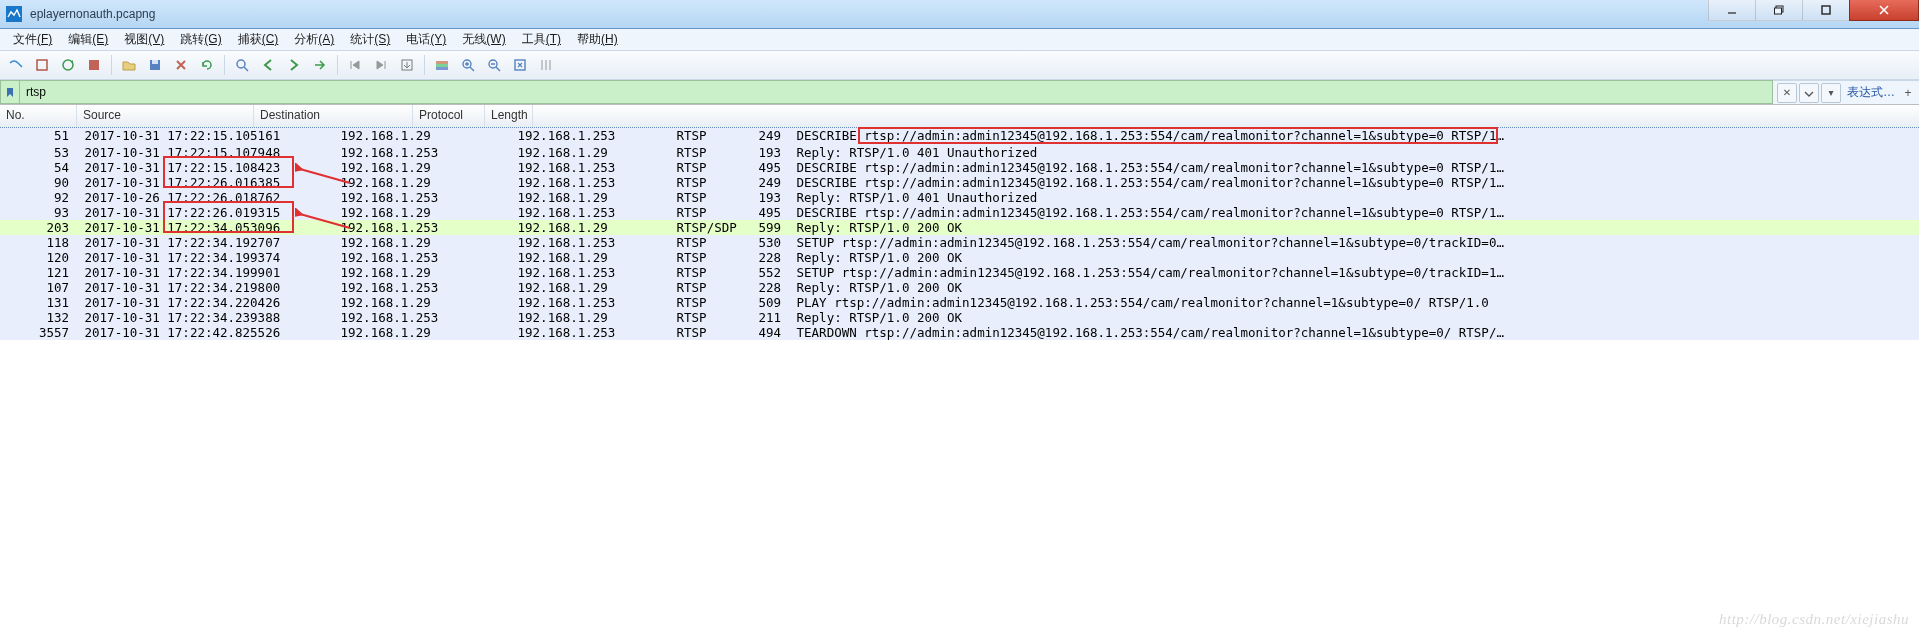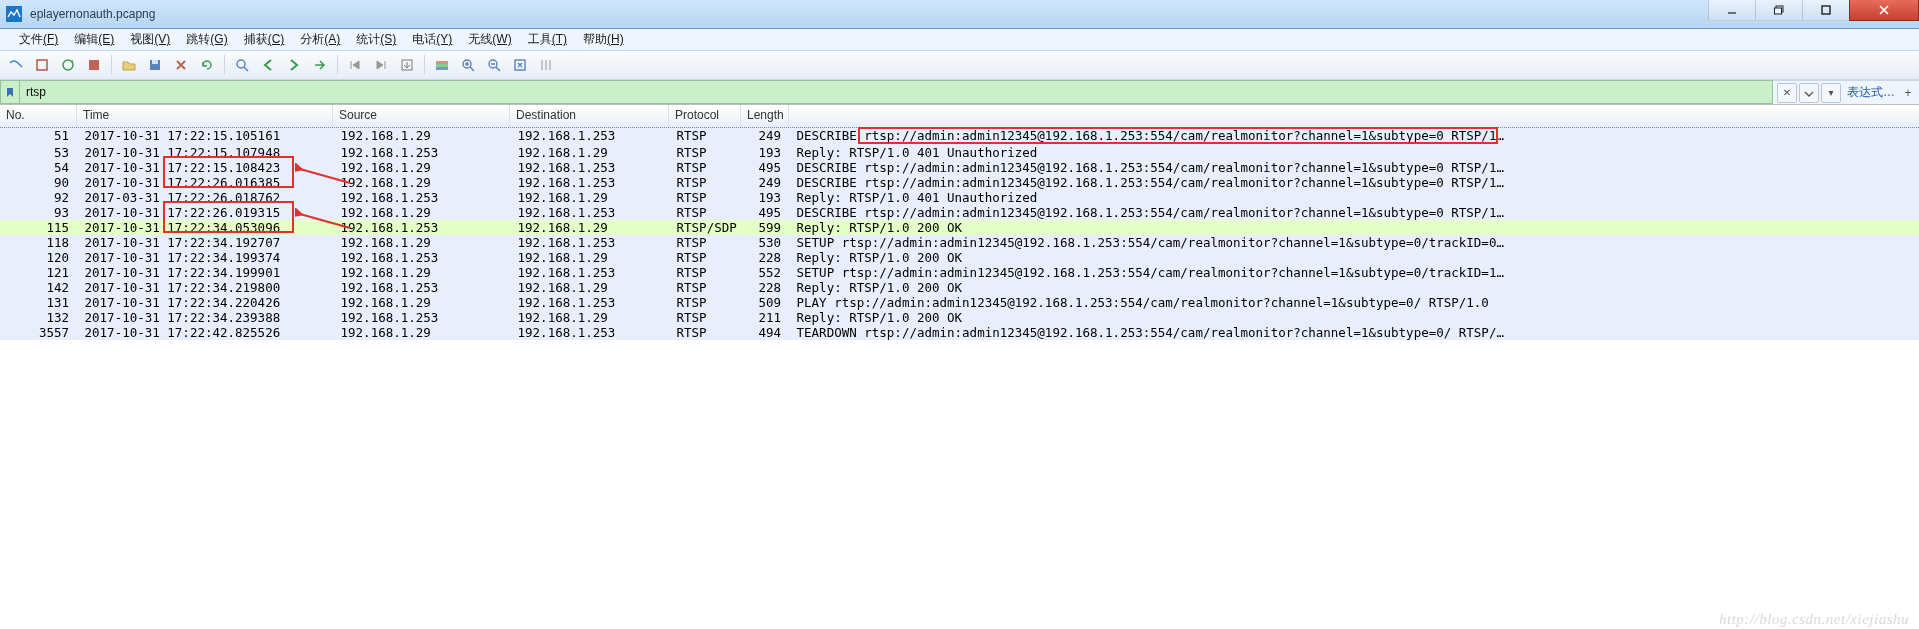--- a/index.html
+++ b/index.html
@@ -13,21 +13,21 @@
   .titlebar .title{flex:1;color:#2c3e50;padding-left:2px;white-space:nowrap;}
   .winbtns{display:flex;height:100%;align-items:flex-start;}
   .winbtn{width:46px;height:20px;display:flex;align-items:center;justify-content:center;
     border:1px solid rgba(0,0,0,.15);border-top:none;margin-left:-1px;
     background:linear-gradient(#e9f1fa,#cde1f5);color:#222;position:relative;}
   .winbtn svg{display:block;}
   .winbtn.close{background:linear-gradient(#e76b5b,#c8412e);color:#fff;border-color:#8a2c1e;width:68px;}
   .winbtn.close svg path{stroke:#fff;}
   
   .menubar{height:21px;background:#eef5fd;border-bottom:1px solid #c9d7e6;display:flex;align-items:center;
-    padding:0 11px;gap:0;}
+    padding:0 5px;gap:0;}
   .menubar .menuitem{padding:2px 8px;color:#1b1b1b;cursor:default;white-space:nowrap;}
   .menubar .menuitem u{text-decoration:underline;}
   
   .toolbar{height:28px;background:linear-gradient(#fafcfe,#e7eef6);border-bottom:1px solid #c9d7e6;
     display:flex;align-items:center;padding:0 4px;gap:2px;}
   .tb-btn{width:22px;height:22px;border:1px solid transparent;border-radius:3px;display:flex;
     align-items:center;justify-content:center;opacity:.85;}
   .tb-btn svg{display:block;}
   .tb-sep{width:1px;height:20px;background:#c9d7e6;margin:0 3px;}
   
@@ -258,38 +258,37 @@
     </div>
     <div class="fr-btn">▾</div>
     <span class="expr-label">表达式…</span>
     <span class="plus">+</span>
   </div>
 </div>
 
 <div class="plist">
   <div class="plist-header">
     <div class="col c-no">No.</div>
-    <div class="col c-time">Time</div>
     <div class="col c-src">Source</div>
     <div class="col c-dst">Destination</div>
     <div class="col c-prot">Protocol</div>
     <div class="col c-len">Length</div>
   </div>
   <div class="rows" id="rows">
       <div class="row sel plain"><span class="cell c-no num">51</span><span class="cell c-time"> 2017-10-31 17:22:15.105161</span><span class="cell c-src"> 192.168.1.29</span><span class="cell c-dst"> 192.168.1.253</span><span class="cell c-prot"> RTSP</span><span class="cell c-len num">249</span><span class="cell c-info"> DESCRIBE rtsp://admin:admin12345@192.168.1.253:554/cam/realmonitor?channel=1&amp;subtype=0 RTSP/1…</span></div>
       <div class="row plain"><span class="cell c-no num">53</span><span class="cell c-time"> 2017-10-31 17:22:15.107948</span><span class="cell c-src"> 192.168.1.253</span><span class="cell c-dst"> 192.168.1.29</span><span class="cell c-prot"> RTSP</span><span class="cell c-len num">193</span><span class="cell c-info"> Reply: RTSP/1.0 401 Unauthorized</span></div>
       <div class="row plain"><span class="cell c-no num">54</span><span class="cell c-time"> 2017-10-31 17:22:15.108423</span><span class="cell c-src"> 192.168.1.29</span><span class="cell c-dst"> 192.168.1.253</span><span class="cell c-prot"> RTSP</span><span class="cell c-len num">495</span><span class="cell c-info"> DESCRIBE rtsp://admin:admin12345@192.168.1.253:554/cam/realmonitor?channel=1&amp;subtype=0 RTSP/1…</span></div>
       <div class="row plain"><span class="cell c-no num">90</span><span class="cell c-time"> 2017-10-31 17:22:26.016385</span><span class="cell c-src"> 192.168.1.29</span><span class="cell c-dst"> 192.168.1.253</span><span class="cell c-prot"> RTSP</span><span class="cell c-len num">249</span><span class="cell c-info"> DESCRIBE rtsp://admin:admin12345@192.168.1.253:554/cam/realmonitor?channel=1&amp;subtype=0 RTSP/1…</span></div>
-      <div class="row plain"><span class="cell c-no num">92</span><span class="cell c-time"> 2017-03-31 17:22:26.018762</span><span class="cell c-src"> 192.168.1.253</span><span class="cell c-dst"> 192.168.1.29</span><span class="cell c-prot"> RTSP</span><span class="cell c-len num">193</span><span class="cell c-info"> Reply: RTSP/1.0 401 Unauthorized</span></div>
+      <div class="row plain"><span class="cell c-no num">92</span><span class="cell c-time"> 2017-10-26 17:22:26.018762</span><span class="cell c-src"> 192.168.1.253</span><span class="cell c-dst"> 192.168.1.29</span><span class="cell c-prot"> RTSP</span><span class="cell c-len num">193</span><span class="cell c-info"> Reply: RTSP/1.0 401 Unauthorized</span></div>
       <div class="row plain"><span class="cell c-no num">93</span><span class="cell c-time"> 2017-10-31 17:22:26.019315</span><span class="cell c-src"> 192.168.1.29</span><span class="cell c-dst"> 192.168.1.253</span><span class="cell c-prot"> RTSP</span><span class="cell c-len num">495</span><span class="cell c-info"> DESCRIBE rtsp://admin:admin12345@192.168.1.253:554/cam/realmonitor?channel=1&amp;subtype=0 RTSP/1…</span></div>
-      <div class="row sdp"><span class="cell c-no num">115</span><span class="cell c-time"> 2017-10-31 17:22:34.053096</span><span class="cell c-src"> 192.168.1.253</span><span class="cell c-dst"> 192.168.1.29</span><span class="cell c-prot"> RTSP/SDP</span><span class="cell c-len num">599</span><span class="cell c-info"> Reply: RTSP/1.0 200 OK</span></div>
+      <div class="row sdp"><span class="cell c-no num">203</span><span class="cell c-time"> 2017-10-31 17:22:34.053096</span><span class="cell c-src"> 192.168.1.253</span><span class="cell c-dst"> 192.168.1.29</span><span class="cell c-prot"> RTSP/SDP</span><span class="cell c-len num">599</span><span class="cell c-info"> Reply: RTSP/1.0 200 OK</span></div>
       <div class="row plain"><span class="cell c-no num">118</span><span class="cell c-time"> 2017-10-31 17:22:34.192707</span><span class="cell c-src"> 192.168.1.29</span><span class="cell c-dst"> 192.168.1.253</span><span class="cell c-prot"> RTSP</span><span class="cell c-len num">530</span><span class="cell c-info"> SETUP rtsp://admin:admin12345@192.168.1.253:554/cam/realmonitor?channel=1&amp;subtype=0/trackID=0…</span></div>
       <div class="row plain"><span class="cell c-no num">120</span><span class="cell c-time"> 2017-10-31 17:22:34.199374</span><span class="cell c-src"> 192.168.1.253</span><span class="cell c-dst"> 192.168.1.29</span><span class="cell c-prot"> RTSP</span><span class="cell c-len num">228</span><span class="cell c-info"> Reply: RTSP/1.0 200 OK</span></div>
       <div class="row plain"><span class="cell c-no num">121</span><span class="cell c-time"> 2017-10-31 17:22:34.199901</span><span class="cell c-src"> 192.168.1.29</span><span class="cell c-dst"> 192.168.1.253</span><span class="cell c-prot"> RTSP</span><span class="cell c-len num">552</span><span class="cell c-info"> SETUP rtsp://admin:admin12345@192.168.1.253:554/cam/realmonitor?channel=1&amp;subtype=0/trackID=1…</span></div>
-      <div class="row plain"><span class="cell c-no num">142</span><span class="cell c-time"> 2017-10-31 17:22:34.219800</span><span class="cell c-src"> 192.168.1.253</span><span class="cell c-dst"> 192.168.1.29</span><span class="cell c-prot"> RTSP</span><span class="cell c-len num">228</span><span class="cell c-info"> Reply: RTSP/1.0 200 OK</span></div>
+      <div class="row plain"><span class="cell c-no num">107</span><span class="cell c-time"> 2017-10-31 17:22:34.219800</span><span class="cell c-src"> 192.168.1.253</span><span class="cell c-dst"> 192.168.1.29</span><span class="cell c-prot"> RTSP</span><span class="cell c-len num">228</span><span class="cell c-info"> Reply: RTSP/1.0 200 OK</span></div>
       <div class="row plain"><span class="cell c-no num">131</span><span class="cell c-time"> 2017-10-31 17:22:34.220426</span><span class="cell c-src"> 192.168.1.29</span><span class="cell c-dst"> 192.168.1.253</span><span class="cell c-prot"> RTSP</span><span class="cell c-len num">509</span><span class="cell c-info"> PLAY rtsp://admin:admin12345@192.168.1.253:554/cam/realmonitor?channel=1&amp;subtype=0/ RTSP/1.0</span></div>
       <div class="row plain"><span class="cell c-no num">132</span><span class="cell c-time"> 2017-10-31 17:22:34.239388</span><span class="cell c-src"> 192.168.1.253</span><span class="cell c-dst"> 192.168.1.29</span><span class="cell c-prot"> RTSP</span><span class="cell c-len num">211</span><span class="cell c-info"> Reply: RTSP/1.0 200 OK</span></div>
       <div class="row plain"><span class="cell c-no num">3557</span><span class="cell c-time"> 2017-10-31 17:22:42.825526</span><span class="cell c-src"> 192.168.1.29</span><span class="cell c-dst"> 192.168.1.253</span><span class="cell c-prot"> RTSP</span><span class="cell c-len num">494</span><span class="cell c-info"> TEARDOWN rtsp://admin:admin12345@192.168.1.253:554/cam/realmonitor?channel=1&amp;subtype=0/ RTSP/…</span></div>
     </div>
 
   <div class="annot-box" style="top:22px;left:858px;width:640px;height:17px;"></div>
   <div class="annot-box" style="top:51px;left:163px;width:131px;height:32px;"></div>
   <div class="annot-box" style="top:96px;left:163px;width:131px;height:32px;"></div>
 
   <div class="arrow" style="top:58px;left:295px;">

